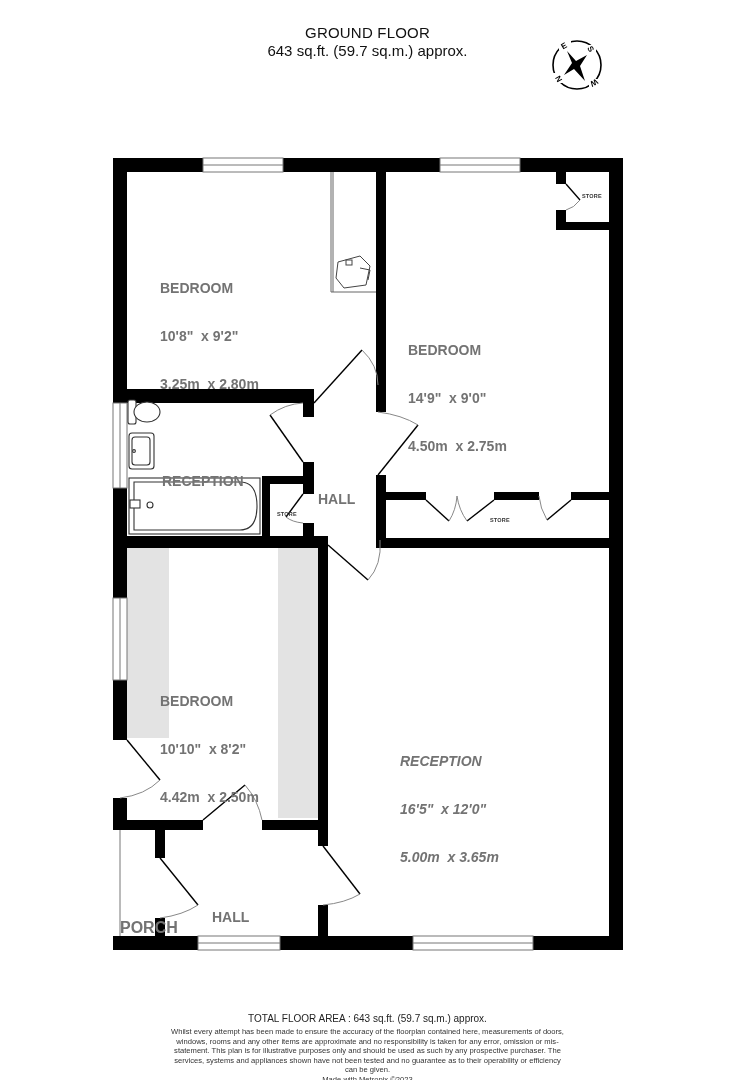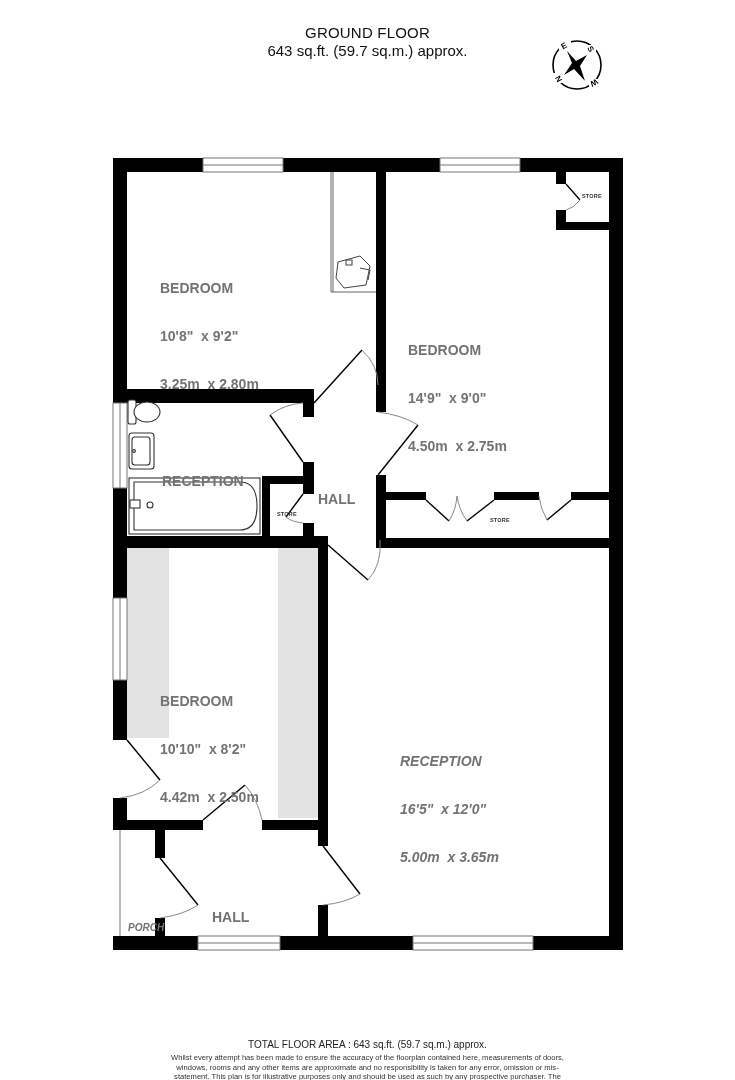--- a/index.html
+++ b/index.html
@@ -5,21 +5,21 @@
     html, body { margin: 0; padding: 0; background: #ffffff; }
     body { width: 735px; height: 1080px; position: relative; overflow: hidden; font-family: "Liberation Sans", sans-serif; color: #111; }
     .header { position: absolute; left: 0; top: 24px; width: 735px; text-align: center; }
     .header .t1 { font-size: 15px; line-height: 18px; letter-spacing: 0.2px; }
     .header .t2 { font-size: 15px; line-height: 18px; }
     .compass { position: absolute; left: 545px; top: 35px; width: 64px; height: 60px; }
     .plan { position: absolute; left: 0; top: 0; width: 735px; height: 1000px; }
     .room-label { position: absolute; text-align: left; font-weight: bold; font-size: 14px; line-height: 16px; color: #737373; white-space: pre; }
     .store-label { position: absolute; font-size: 5.5px; font-weight: bold; color: #333; letter-spacing: 0.2px; }
     .footer { position: absolute; left: 0; top: 1012px; width: 735px; text-align: center; }
-    .footer .total { font-size: 10px; line-height: 13px; color: #222; margin-top: 26px; }
+    .footer .total { font-size: 10px; line-height: 13px; color: #222; }
     .footer .disclaimer { font-size: 7.6px; line-height: 9.5px; color: #333; width: 400px; margin: 2px auto 0; }
     .footer .credit { font-size: 7.6px; line-height: 9.5px; color: #333; }
   </style>
 </head>
 <body>
 
 <div class="header">
   <div class="t1">GROUND FLOOR</div>
   <div class="t2">643 sq.ft. (59.7 sq.m.) approx.</div>
 </div>
@@ -202,21 +202,21 @@
   <div>4.42m  x 2.50m</div>
 </div>
 <div class="room-label" style="left:400px; top:721px; width:140px;font-style:italic;">
   <div>RECEPTION</div>
   <div>16'5"  x 12'0"</div>
   <div>5.00m  x 3.65m</div>
 </div>
 <div class="room-label" style="left:212px; top:877px; width:60px;">
   <div>HALL</div>
 </div>
-<div class="room-label" style="left:128px; top:888px; width:52px; font-size:10px;font-style:italic;">
+<div class="room-label" style="left:120px; top:888px; width:52px; font-size:16px;">
   <div>PORCH</div>
 </div>
 
 <div class="store-label" style="left:582px; top:193px;">STORE</div>
 <div class="store-label" style="left:277px; top:511px;">STORE</div>
 <div class="store-label" style="left:490px; top:517px;">STORE</div>
 
 <div class="footer">
   <div class="total">TOTAL FLOOR AREA : 643 sq.ft. (59.7 sq.m.) approx.</div>
   <div class="disclaimer">Whilst every attempt has been made to ensure the accuracy of the floorplan contained here, measurements of doors, windows, rooms and any other items are approximate and no responsibility is taken for any error, omission or mis-statement. This plan is for illustrative purposes only and should be used as such by any prospective purchaser. The services, systems and appliances shown have not been tested and no guarantee as to their operability or efficiency can be given.</div>

